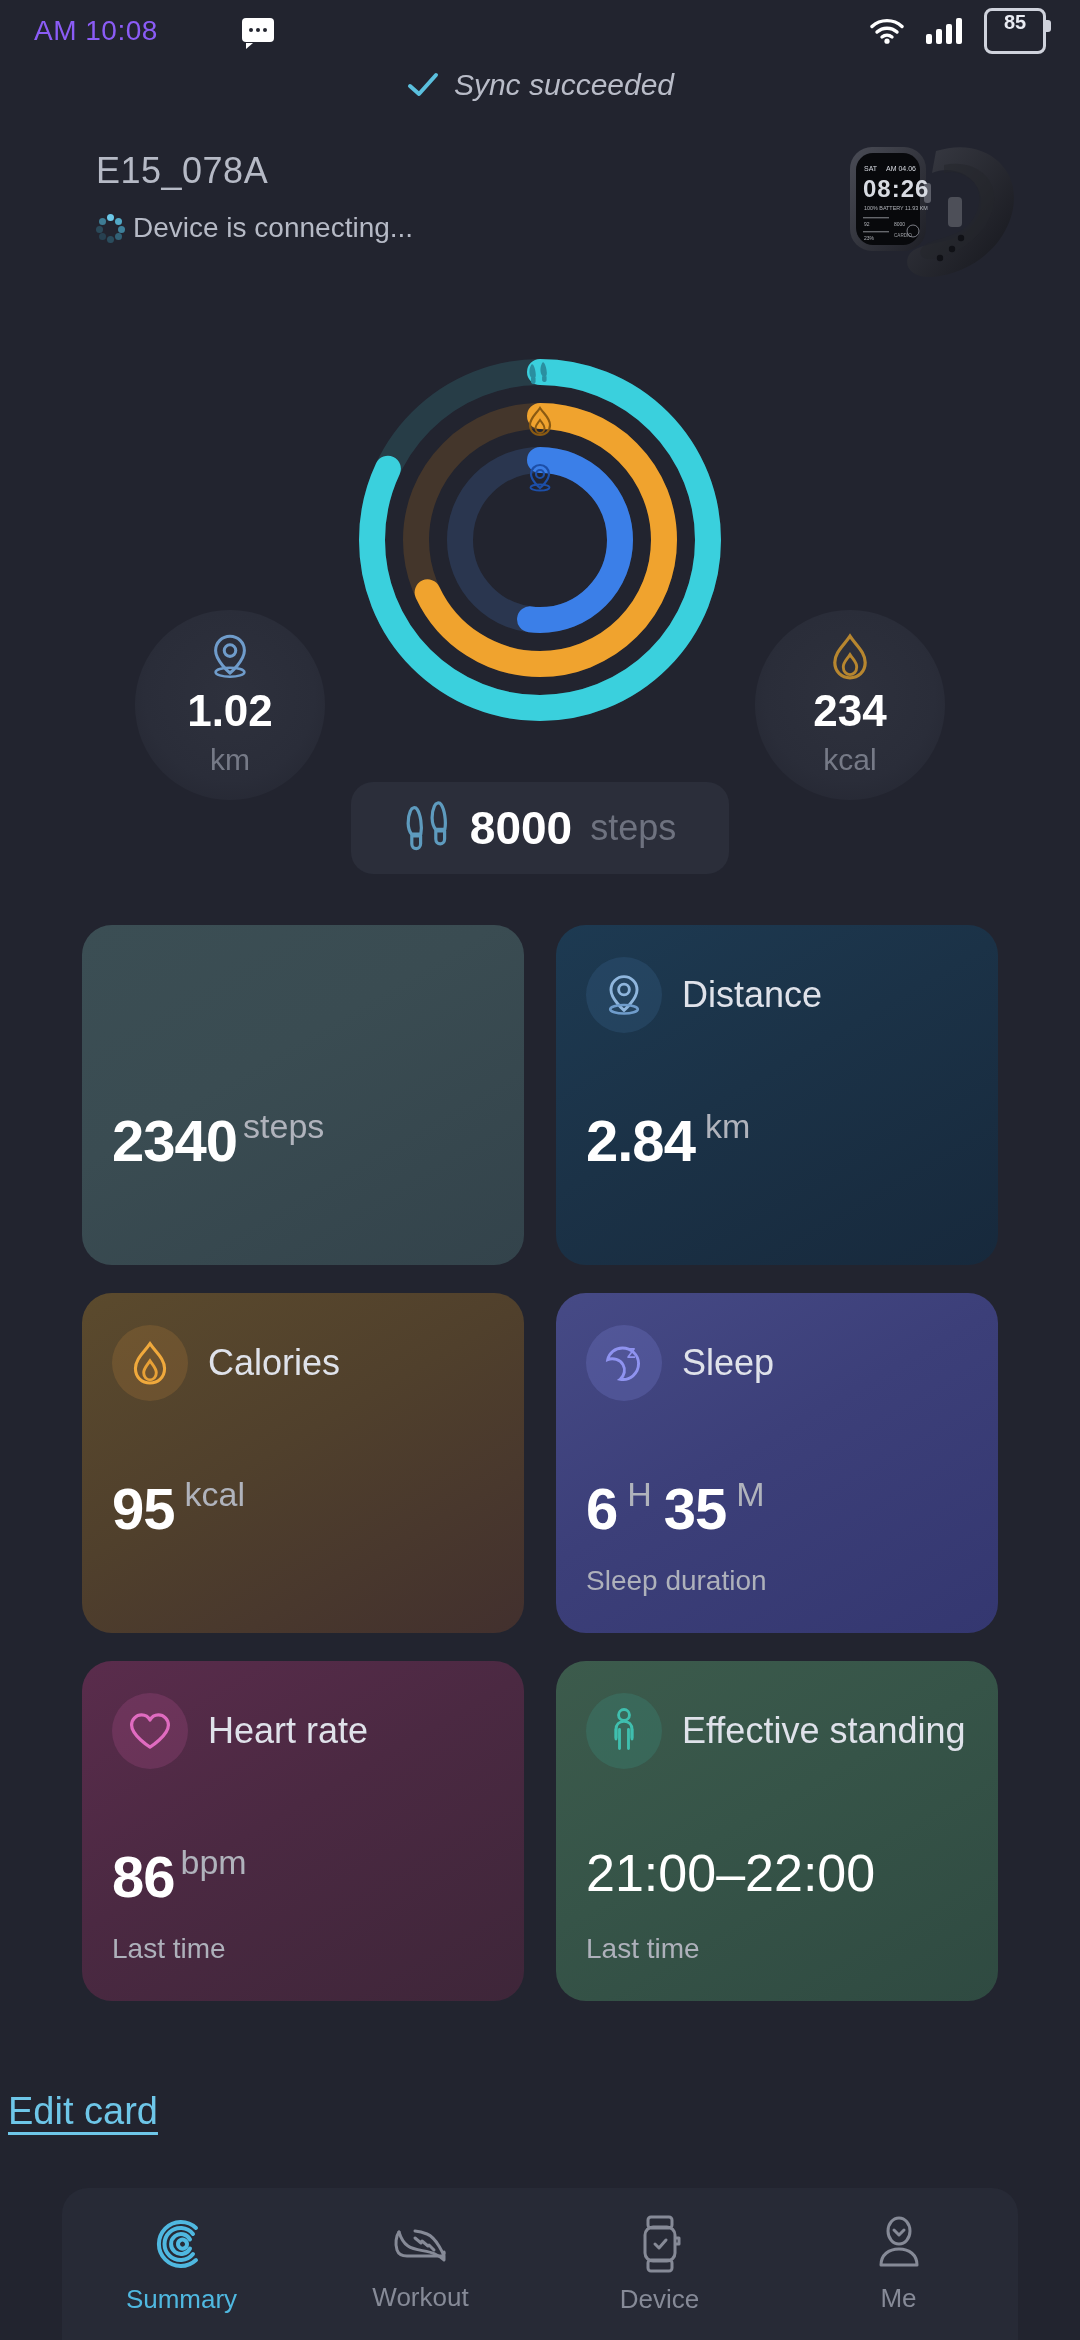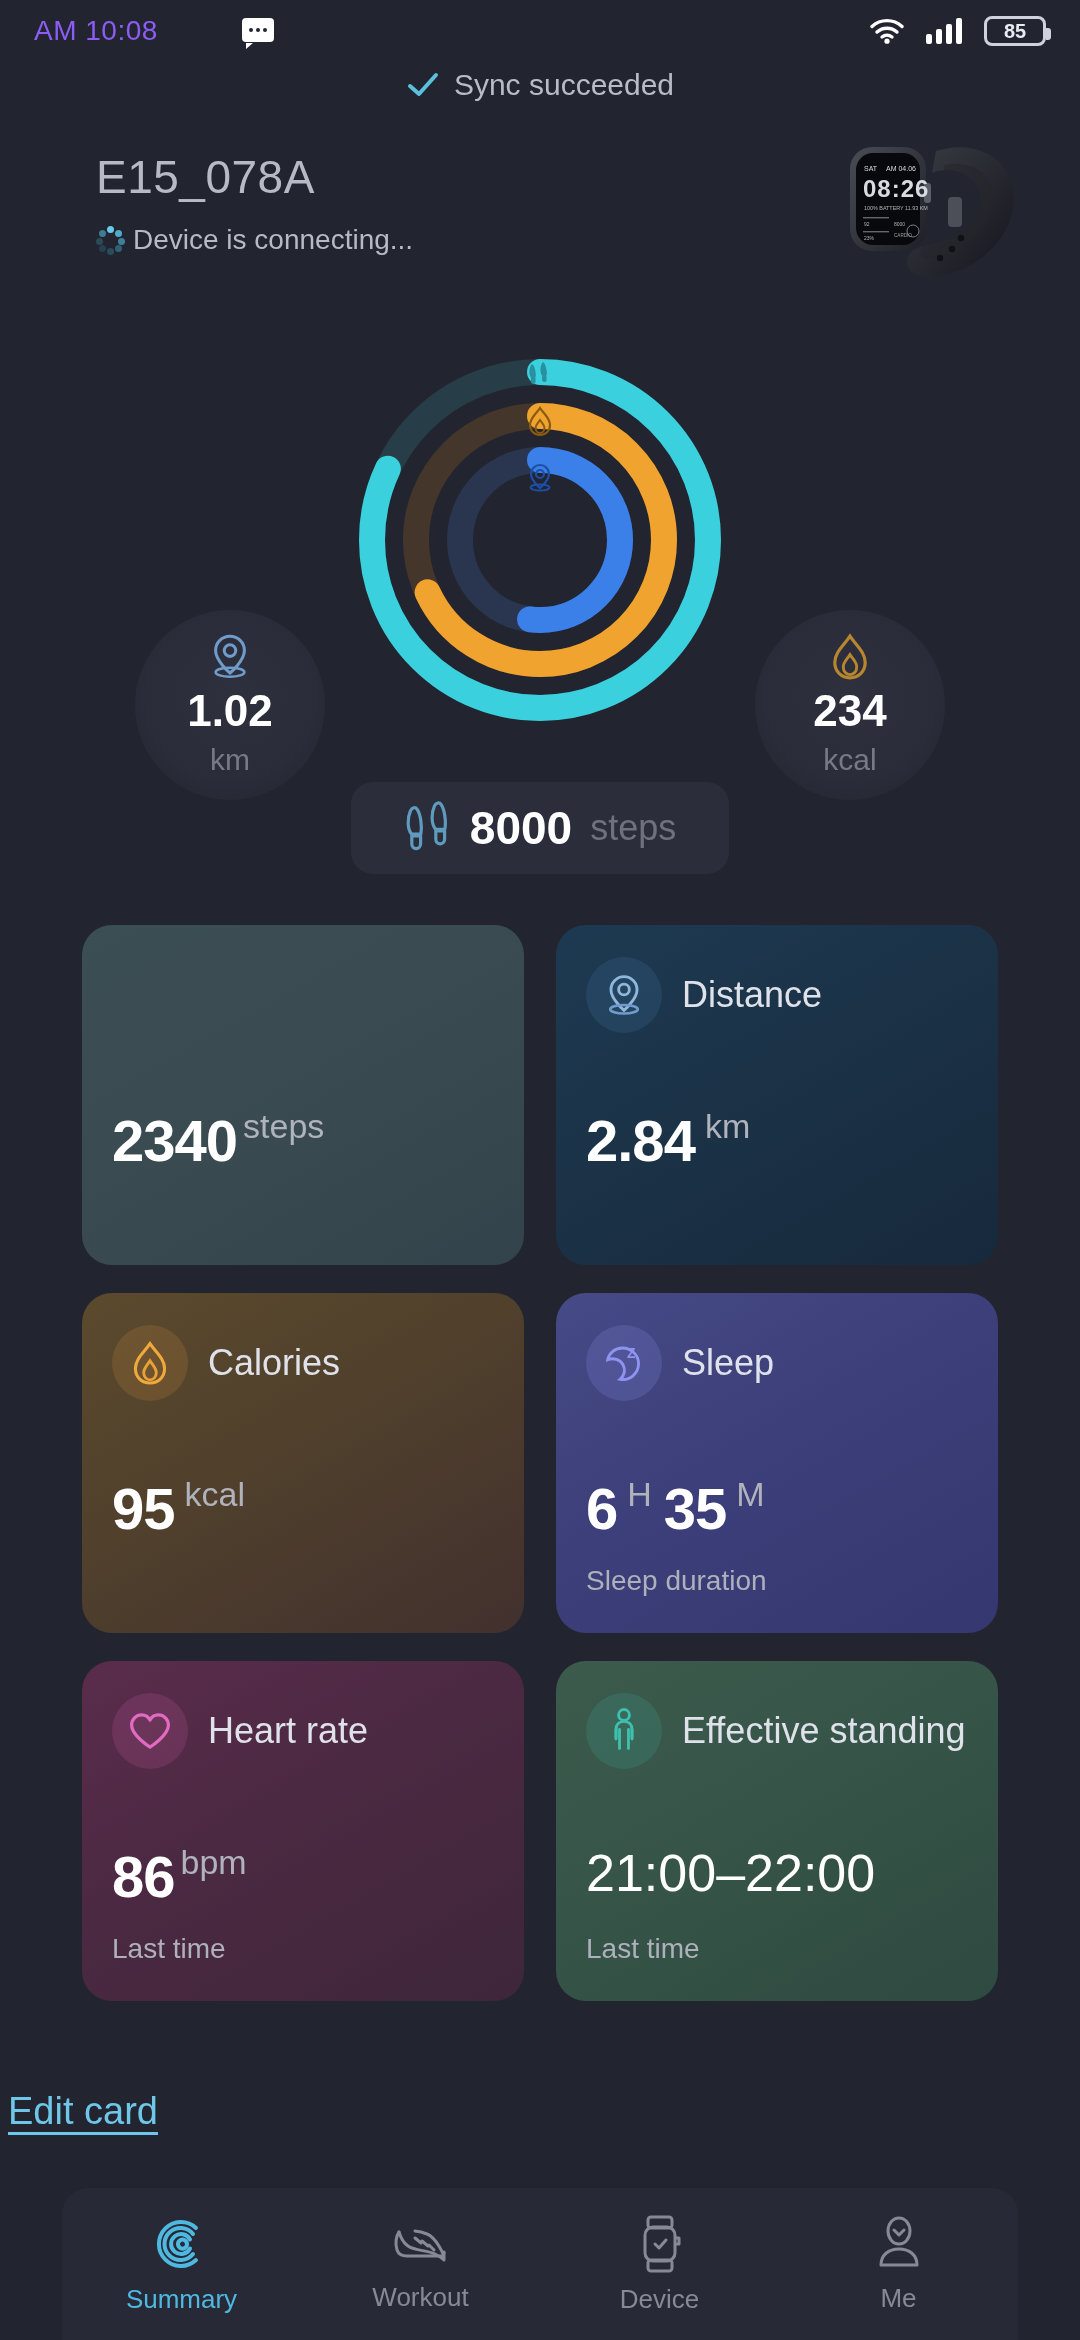--- a/index.html
+++ b/index.html
@@ -25,34 +25,34 @@
   .sb-msg .bubble i { width:4px; height:4px; background:#22242f; border-radius:50%; display:block; }
   .sb-msg .tail {
     position:absolute; left:4px; bottom:-5px; width:0; height:0;
     border-left:7px solid #fff; border-bottom:6px solid transparent;
   }
   .sb-right { margin-left:auto; display:flex; align-items:center; gap:22px; }
   .bars { display:flex; align-items:flex-end; gap:4px; height:26px; }
   .bars span { width:6px; background:#fff; border-radius:2px; }
   .bars span:nth-child(1){height:10px;} .bars span:nth-child(2){height:15px;}
   .bars span:nth-child(3){height:20px;} .bars span:nth-child(4){height:26px;}
-  .batt { position:relative; width:62px; height:30px; border:3px solid #cfd2dc;
-          border-radius:8px; display:flex; align-items:flex-end; justify-content:center; }
+  .batt { position:relative; width:62px; height:46px; border:3px solid #cfd2dc;
+          border-radius:8px; display:flex; align-items:flex-start; justify-content:center; }
   .batt::after { content:""; position:absolute; right:-8px; top:9px; width:5px; height:12px;
                  background:#cfd2dc; border-radius:0 3px 3px 0; }
   .batt span { color:#e9ebf2; font-size:20px; font-weight:bold; }
 
   
   .syncrow { position:absolute; top:68px; left:0; width:1080px;
-             display:flex; align-items:center; justify-content:center; gap:14px; }
+             display:flex; align-items:center; justify-content:center; gap:14px;font-style:italic; }
   .sync-label { color:#b9bcc8; font-size:30px; }
 
   
   .device { position:absolute; top:150px; left:96px; }
-  .device-name { color:#b6bac6; font-size:46px; letter-spacing:.5px; }
+  .device-name { color:#b6bac6; font-size:36px; letter-spacing:.5px; }
   .device-status { display:flex; align-items:center; gap:9px; margin-top:20px; }
   .spinner { width:28px; height:28px; position:relative; }
   .spinner i { position:absolute; width:7px; height:7px; border-radius:50%; background:#5bc0de; display:block; }
   .status-text { color:#b6bac6; font-size:28px; }
 
   
   .watch { position:absolute; top:125px; right:52px; width:200px; height:170px; }
 
   
   .rings { position:absolute; top:330px; left:50%; transform:translateX(-50%);

